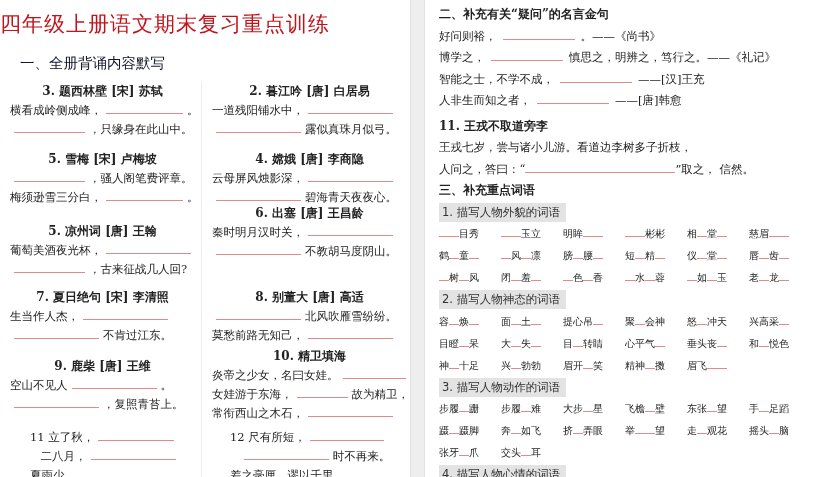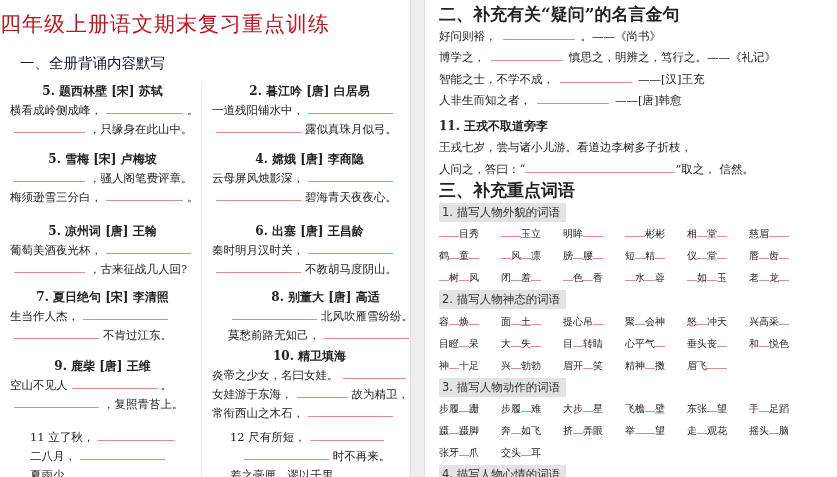--- a/index.html
+++ b/index.html
@@ -34,42 +34,42 @@
   }
   .poem { position: absolute; font-size: 11.5px; line-height: 19px; }
   .poem .ptitle {
     font-weight: bold; text-align: center; font-size: 12px; margin-bottom: 0px;
   }
   .line { white-space: nowrap; }
   .blank {
     display: inline-block; border-bottom: 1px solid #e08a8a; height: 12px; vertical-align: baseline;
   }
   .right-block { position: absolute; left: 14px; font-size: 11.5px; line-height: 21.5px; width: 390px; }
-  .h2 { font-weight: bold; font-size: 17px; }
+  .h2 { font-weight: bold; font-size: 12px; }
   .sub-bold { font-weight: bold; font-size: 12px; }
   .cat-label {
     display: inline-block; background: #e3e3e3; padding: 0 6px 0 3px; font-size: 11.5px; line-height: 19px;
     font-family: "DejaVu Sans", "Liberation Sans", sans-serif; color: #333;
   }
   .word-row { white-space: nowrap; line-height: 22px; font-size: 10px; }
   .word { display: inline-block; width: 62px; }
   .wb {
     display: inline-block; border-bottom: 1px solid #e08a8a; height: 12px; vertical-align: baseline;
   }
 </style>
 </head>
 <body>
 
 <div class="page page-left">
   <div class="doc-title">四年级上册语文期末复习重点训练</div>
   <div class="sec-heading" style="left:20px; top:54px;">一、全册背诵内容默写</div>
   <div class="col-divider"></div>
   <div id="poems">
       <div class="poem" style="left: 10px; top: 82px; width: 185px;">
-        <div class="ptitle">5. 题西林壁 [宋] 苏轼</div>
+        <div class="ptitle">3. 题西林壁 [宋] 苏轼</div>
         <div class="line"><span>横看成岭侧成峰，</span><span class="blank" style="width: 77px; margin: 0px 4px;"></span><span>。</span></div>
         <div class="line"><span></span><span class="blank" style="width: 71px; margin: 0px 4px;"></span><span>，只缘身在此山中。</span></div>
       </div>
       <div class="poem" style="left: 212px; top: 82px; width: 195px;">
         <div class="ptitle">2. 暮江吟 [唐] 白居易</div>
         <div class="line"><span>一道残阳铺水中，</span><span class="blank" style="width: 85px; margin: 0px 4px;"></span><span></span></div>
         <div class="line"><span></span><span class="blank" style="width: 85px; margin: 0px 4px;"></span><span>露似真珠月似弓。</span></div>
       </div>
       <div class="poem" style="left: 10px; top: 150px; width: 185px;">
         <div class="ptitle">5. 雪梅 [宋] 卢梅坡</div>
@@ -79,49 +79,49 @@
       <div class="poem" style="left: 212px; top: 150px; width: 195px;">
         <div class="ptitle">4. 嫦娥 [唐] 李商隐</div>
         <div class="line"><span>云母屏风烛影深，</span><span class="blank" style="width: 85px; margin: 0px 4px;"></span><span></span></div>
         <div class="line"><span></span><span class="blank" style="width: 85px; margin: 0px 4px;"></span><span>碧海青天夜夜心。</span></div>
       </div>
       <div class="poem" style="left: 10px; top: 222px; width: 185px;">
         <div class="ptitle">5. 凉州词 [唐] 王翰</div>
         <div class="line"><span>葡萄美酒夜光杯，</span><span class="blank" style="width: 85px; margin: 0px 4px;"></span><span></span></div>
         <div class="line"><span></span><span class="blank" style="width: 71px; margin: 0px 4px;"></span><span>，古来征战几人回?</span></div>
       </div>
-      <div class="poem" style="left: 212px; top: 222px; width: 195px;">
+      <div class="poem" style="left: 212px; top: 204px; width: 195px;">
         <div class="ptitle">6. 出塞 [唐] 王昌龄</div>
         <div class="line"><span>秦时明月汉时关，</span><span class="blank" style="width: 85px; margin: 0px 4px;"></span><span></span></div>
         <div class="line"><span></span><span class="blank" style="width: 85px; margin: 0px 4px;"></span><span>不教胡马度阴山。</span></div>
       </div>
       <div class="poem" style="left: 10px; top: 288px; width: 185px;">
         <div class="ptitle">7. 夏日绝句 [宋] 李清照</div>
         <div class="line"><span>生当作人杰，</span><span class="blank" style="width: 85px; margin: 0px 4px;"></span><span></span></div>
         <div class="line"><span></span><span class="blank" style="width: 85px; margin: 0px 4px;"></span><span>不肯过江东。</span></div>
       </div>
-      <div class="poem" style="left: 212px; top: 288px; width: 195px; margin-left: 16px;">
+      <div class="poem" style="left: 212px; top: 288px; width: 195px;">
         <div class="ptitle">8. 别董大 [唐] 高适</div>
         <div class="line"><span></span><span class="blank" style="width: 85px; margin: 0px 4px;"></span><span>北风吹雁雪纷纷。</span></div>
         <div class="line"><span>莫愁前路无知己，</span><span class="blank" style="width: 85px; margin: 0px 4px;"></span><span></span></div>
       </div>
       <div class="poem" style="left: 10px; top: 357px; width: 185px;">
         <div class="ptitle">9. 鹿柴 [唐] 王维</div>
         <div class="line"><span>空山不见人</span><span class="blank" style="width: 85px; margin: 0px 4px;"></span><span>。</span></div>
         <div class="line"><span></span><span class="blank" style="width: 85px; margin: 0px 4px;"></span><span>，复照青苔上。</span></div>
       </div>
       <div class="poem" style="left: 212px; top: 347px; width: 195px;">
         <div class="ptitle">10. 精卫填海</div>
         <div class="line"><span>炎帝之少女，名曰女娃。</span><span class="blank" style="width: 63px; margin: 0px 4px;"></span><span></span></div>
         <div class="line"><span>女娃游于东海，</span><span class="blank" style="width: 51px; margin: 0px 4px;"></span><span>故为精卫，</span></div>
         <div class="line"><span>常衔西山之木石，</span><span class="blank" style="width: 85px; margin: 0px 4px;"></span><span></span></div>
       </div>
       <div class="poem" style="left: 30px; top: 428px; width: 160px;">
         <div class="line" style="text-align: left;"><span>11 立了秋，</span><span class="blank" style="width: 76px; margin: 0px 4px;"></span><span></span></div>
-        <div class="line" style="text-align: left;"><span>二八月，</span><span class="blank" style="width: 85px; margin: 0px 4px;"></span><span></span></div>
+        <div class="line" style="text-align: center;"><span>二八月，</span><span class="blank" style="width: 85px; margin: 0px 4px;"></span><span></span></div>
         <div class="line" style="text-align: left;"><span>夏雨少，</span><span class="blank" style="width: 85px; margin: 0px 4px;"></span><span></span></div>
       </div>
       <div class="poem" style="left: 230px; top: 428px; width: 170px;">
         <div class="line" style="text-align: left;"><span>12 尺有所短，</span><span class="blank" style="width: 74px; margin: 0px 4px;"></span><span></span></div>
         <div class="line" style="text-align: center;"><span></span><span class="blank" style="width: 85px; margin: 0px 4px;"></span><span>时不再来。</span></div>
         <div class="line" style="text-align: left;"><span>差之毫厘，谬以千里。</span><span class="blank" style="width: 50px; margin: 0px 4px;"></span><span></span></div>
       </div>
     </div>
 </div>
 

